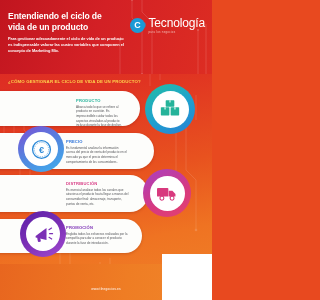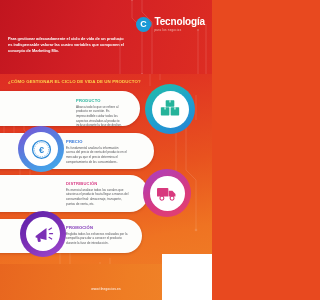--- a/index.html
+++ b/index.html
@@ -52,21 +52,21 @@
     background:#1b9ad6; position:relative; flex:none;
     display:flex; align-items:center; justify-content:center;
   }
   .logo-mark span { color:#fff; font-size:9px; font-weight:bold; line-height:1; margin-left:-1px;}
   .logo-mark::after {
     content:""; position:absolute; right:-1px; top:4px;
     width:6px; height:6px; border-radius:50%;
     background:#1b9ad6; opacity:.55;
   }
   .logo-txt { line-height:1; }
-  .logo-t1 { color:#fff; font-size:10px; font-weight:bold; letter-spacing:-.15px; }
+  .logo-t1 { color:#fff; font-size:12px; font-weight:normal; letter-spacing:-.15px; }
   .logo-t2 { color:#f0b9b2; font-size:2.9px; letter-spacing:.25px; margin-top:1.5px; }
 
   
   .question {
     position:absolute; top:79px; left:8px;
     color:#ffd34d; font-size:4.4px; font-weight:bold; letter-spacing:.1px;
     z-index:6;
   }
 
   
@@ -180,20 +180,21 @@
         <path d="M120 40 L120 74"></path>
       </g>
       <g fill="#ffffff">
         <circle cx="132" cy="0" r="1.1"></circle>
           <circle cx="142" cy="74" r="1.1"></circle>
         <circle cx="198" cy="30" r="1.1"></circle>
           <circle cx="120" cy="40" r="1.1"></circle>
       </g>
     </svg>
 
+    <div class="head-title">Entendiendo el ciclo de vida de un producto</div>
     <div class="head-sub">Para gestionar adecuadamente el ciclo de vida de un producto es indispensable valorar las cuatro variables que componen el concepto de Marketing Mix.</div>
 
     <div class="logo">
       <div class="logo-mark">
         <span>C</span>
       </div>
       <div class="logo-txt">
         <div class="logo-t1">Tecnología</div>
         <div class="logo-t2">para los negocios</div>
       </div>

